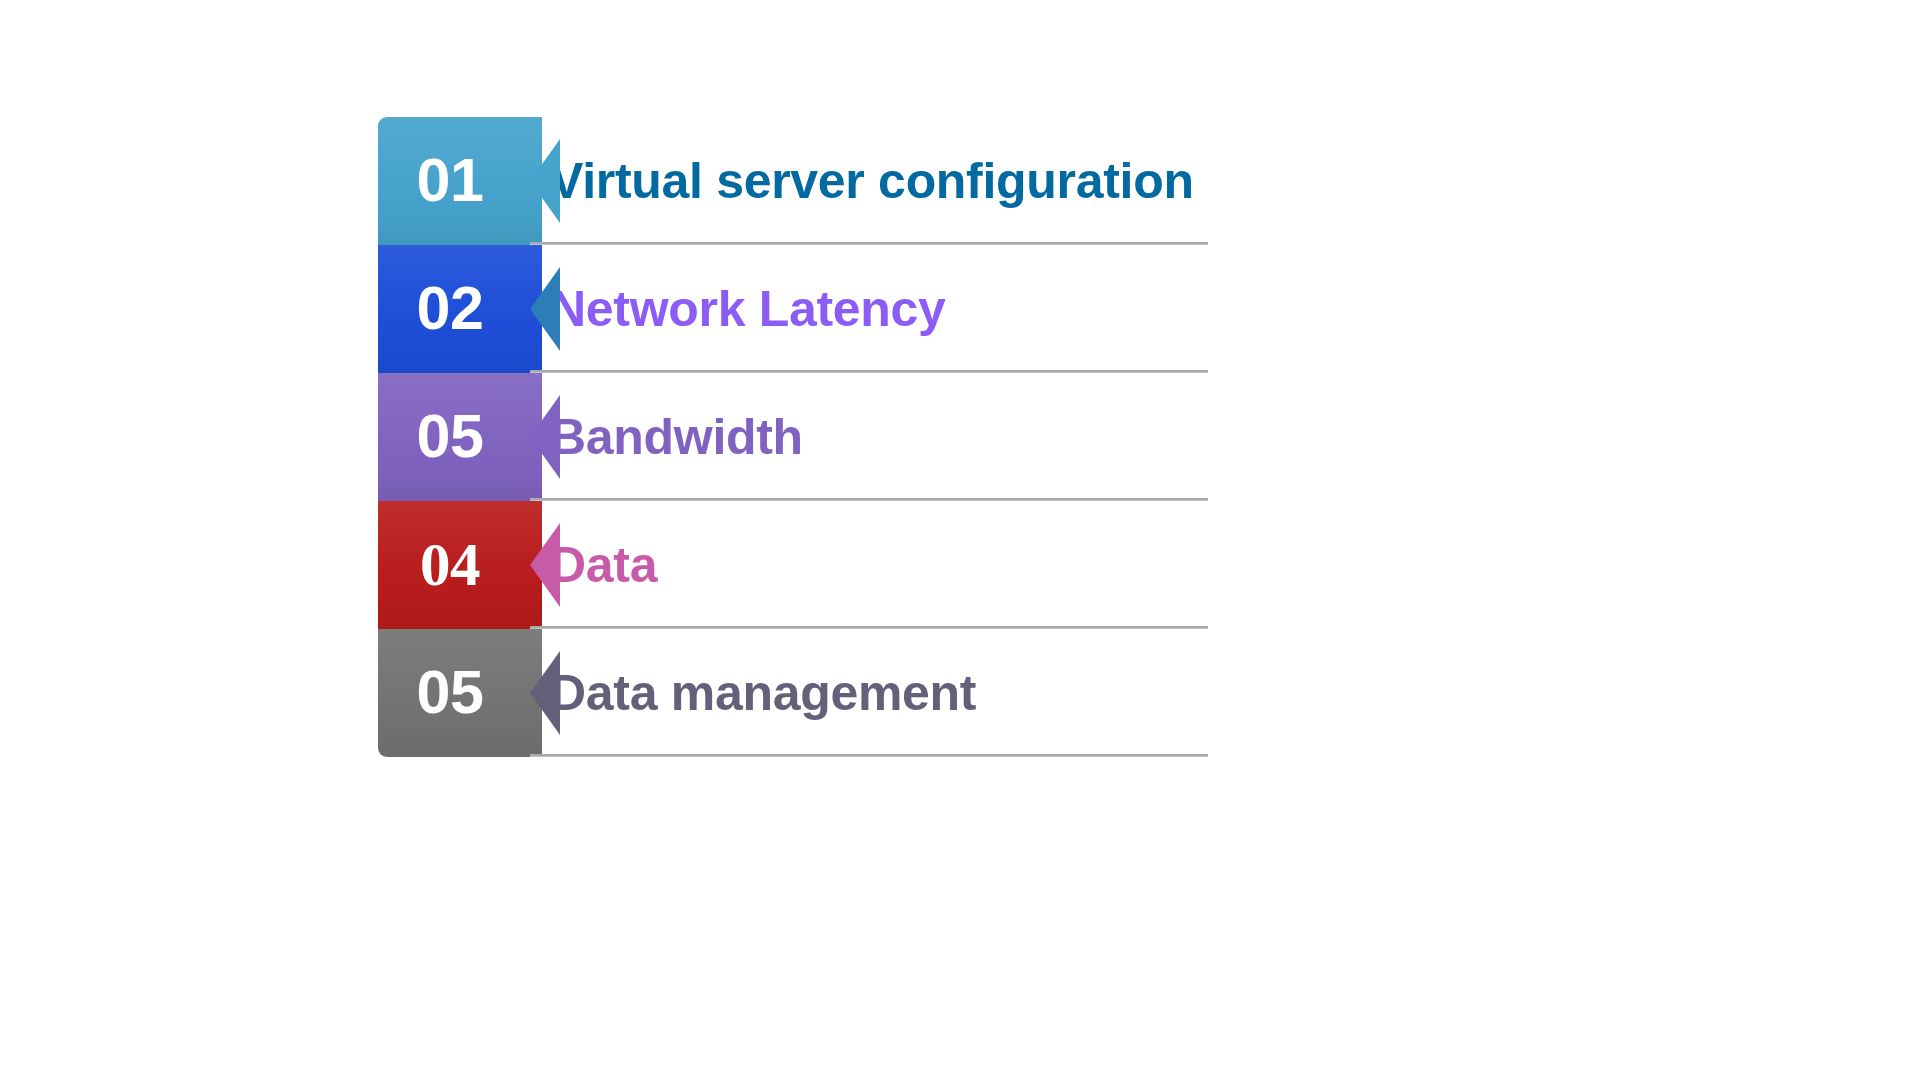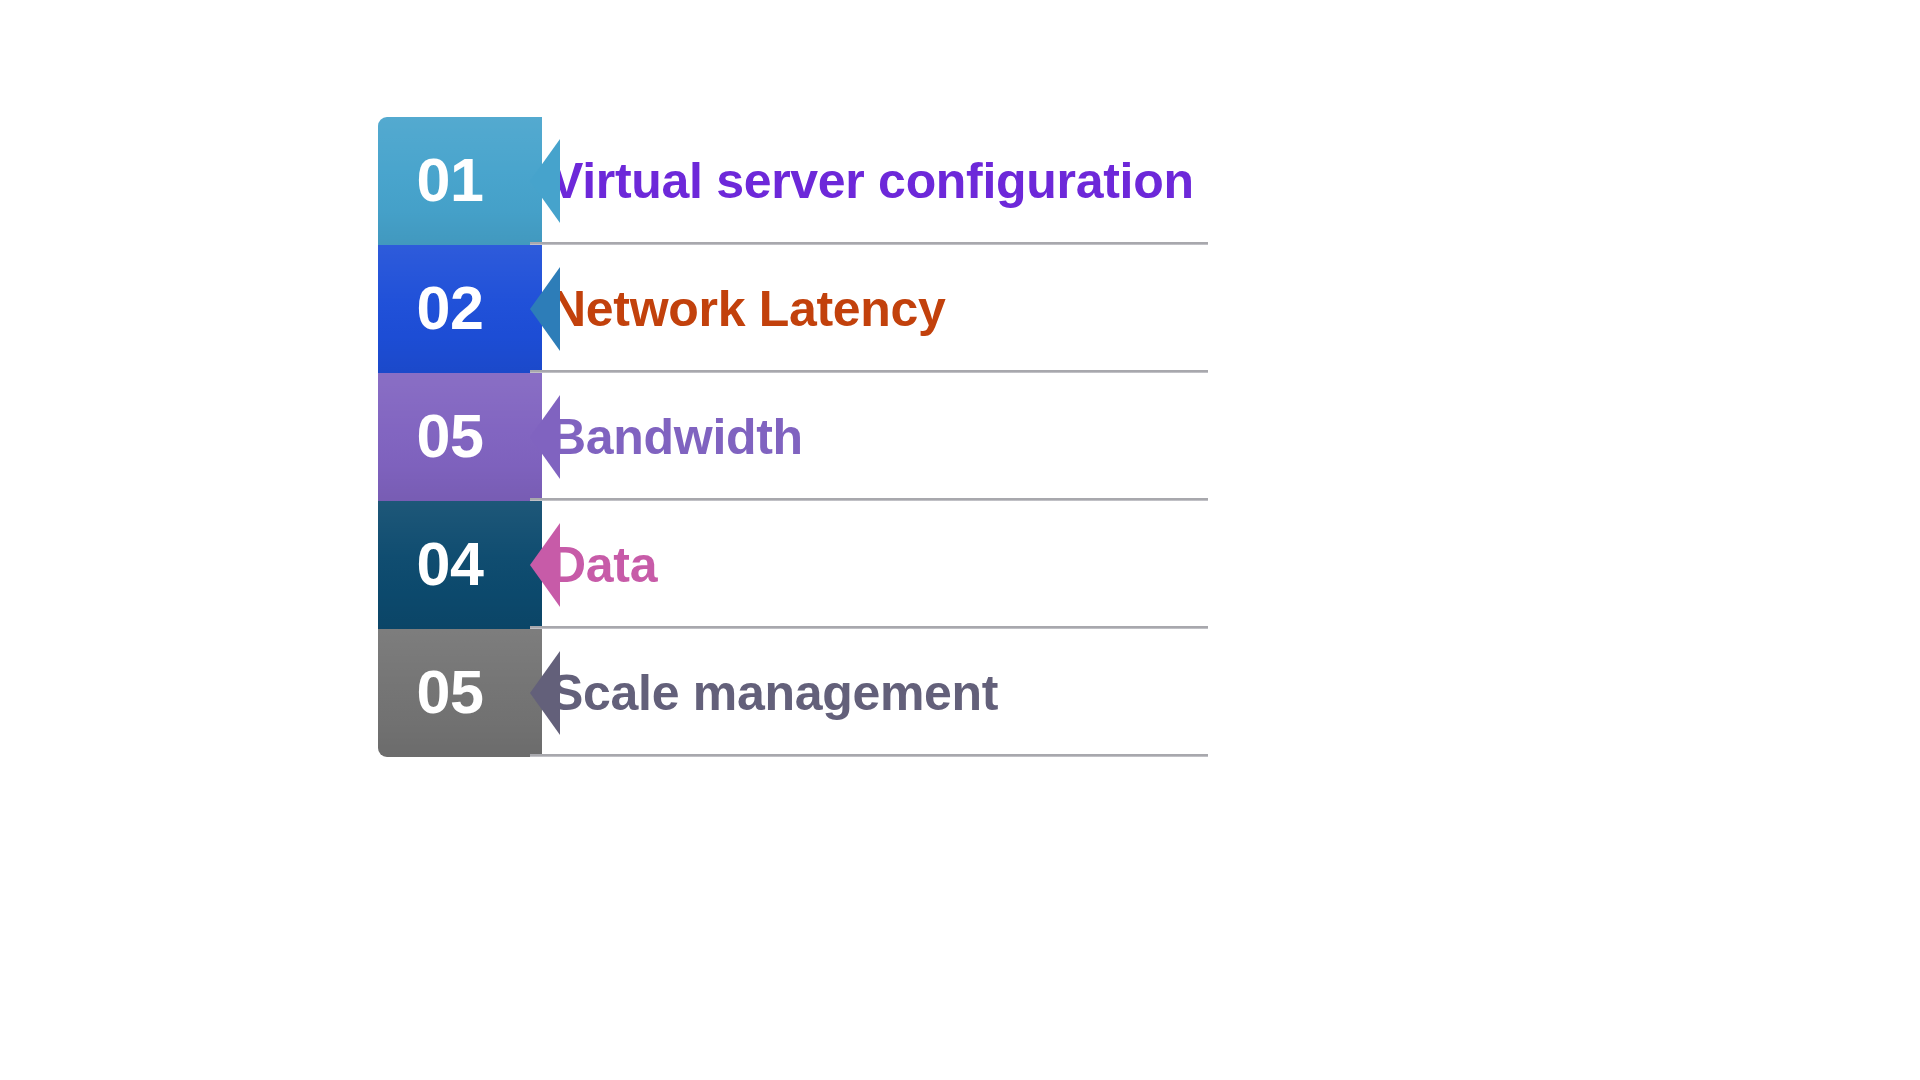--- a/index.html
+++ b/index.html
@@ -121,65 +121,65 @@
   <div class="rows" id="rows">
       <div class="row">
         <div class="badge" style="background: rgb(70, 163, 204);">
           <span class="badge-number">01</span>
         </div>
         <div class="notch">
           <svg width="30" height="84" viewBox="0 0 30 84" xmlns="http://www.w3.org/2000/svg">
             <path d="M30 0 L30 84 L0 42 Z" fill="#46a3cc"></path>
           </svg>
         </div>
-        <div class="label" style="color: #6d28d9;">Virtual server configuration</div>
+        <div class="label" style="color: #0369a1;">Virtual server configuration</div>
         <div class="divider"></div>
       </div>
       <div class="row">
         <div class="badge" style="background: #1d4ed8;">
           <span class="badge-number">02</span>
         </div>
         <div class="notch">
           <svg width="30" height="84" viewBox="0 0 30 84" xmlns="http://www.w3.org/2000/svg">
             <path d="M30 0 L30 84 L0 42 Z" fill="#2d7db8"></path>
           </svg>
         </div>
-        <div class="label" style="color: #c2410c;">Network Latency</div>
+        <div class="label" style="color: #8b5cf6;">Network Latency</div>
         <div class="divider"></div>
       </div>
       <div class="row">
         <div class="badge" style="background: rgb(128, 99, 192);">
           <span class="badge-number">05</span>
         </div>
         <div class="notch">
           <svg width="30" height="84" viewBox="0 0 30 84" xmlns="http://www.w3.org/2000/svg">
             <path d="M30 0 L30 84 L0 42 Z" fill="#8063c0"></path>
           </svg>
         </div>
         <div class="label" style="color: rgb(128, 99, 192);">Bandwidth</div>
         <div class="divider"></div>
       </div>
       <div class="row">
-        <div class="badge" style="background: #0c4a6e;">
+        <div class="badge" style="background: #b91c1c; font-family: Liberation Serif, serif;">
           <span class="badge-number">04</span>
         </div>
         <div class="notch">
           <svg width="30" height="84" viewBox="0 0 30 84" xmlns="http://www.w3.org/2000/svg">
             <path d="M30 0 L30 84 L0 42 Z" fill="#c75ba8"></path>
           </svg>
         </div>
         <div class="label" style="color: rgb(199, 91, 168);">Data</div>
         <div class="divider"></div>
       </div>
       <div class="row">
         <div class="badge" style="background: #737373;">
           <span class="badge-number">05</span>
         </div>
         <div class="notch">
           <svg width="30" height="84" viewBox="0 0 30 84" xmlns="http://www.w3.org/2000/svg">
             <path d="M30 0 L30 84 L0 42 Z" fill="#63607a"></path>
           </svg>
         </div>
-        <div class="label" style="color: rgb(99, 96, 122);">Scale management</div>
+        <div class="label" style="color: rgb(99, 96, 122);">Data management</div>
         <div class="divider"></div>
       </div>
     </div>
 </div>
 
 </body></html>

